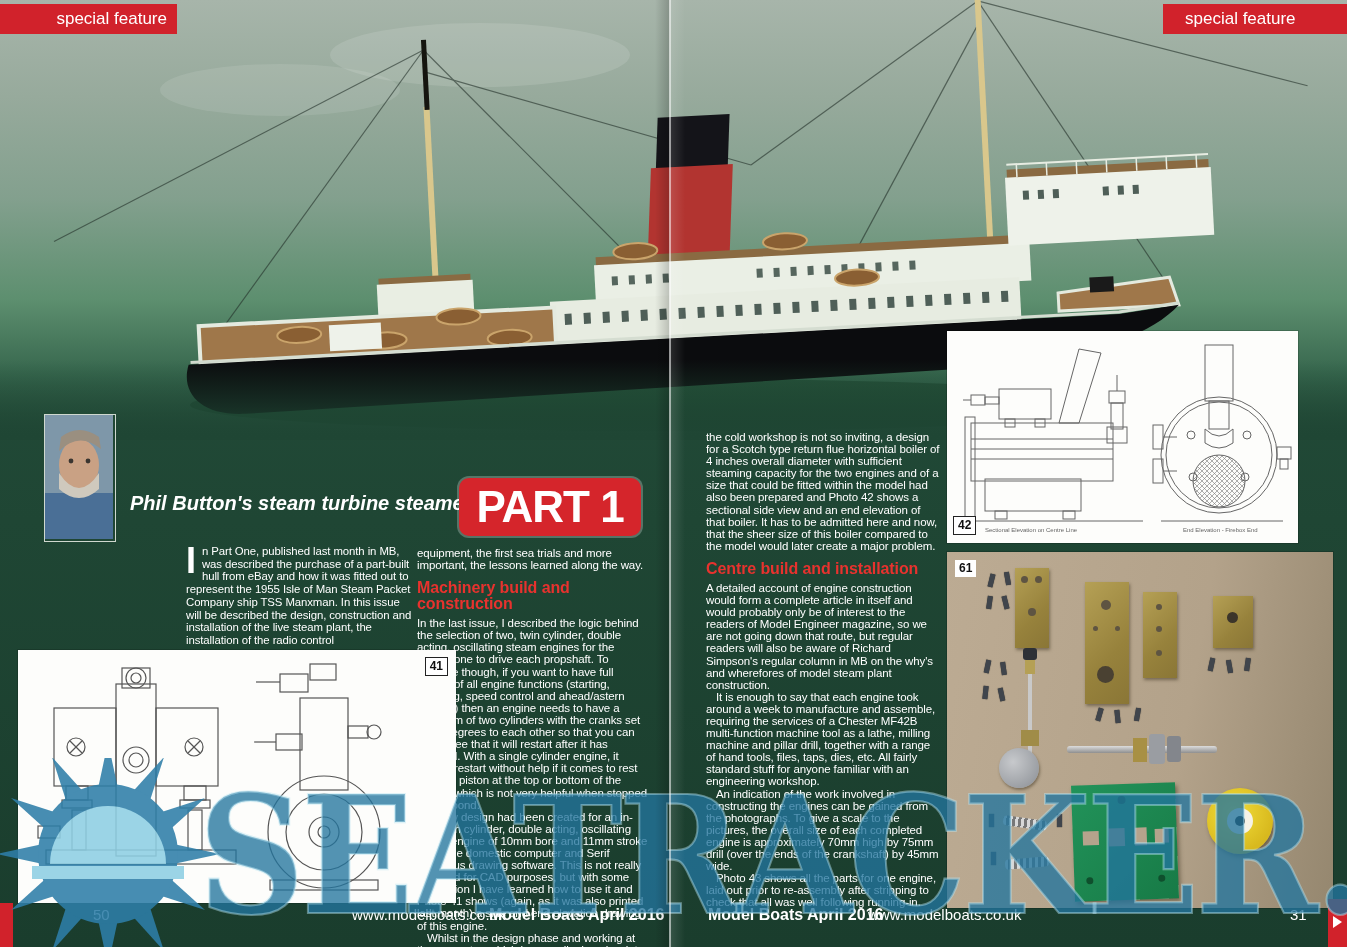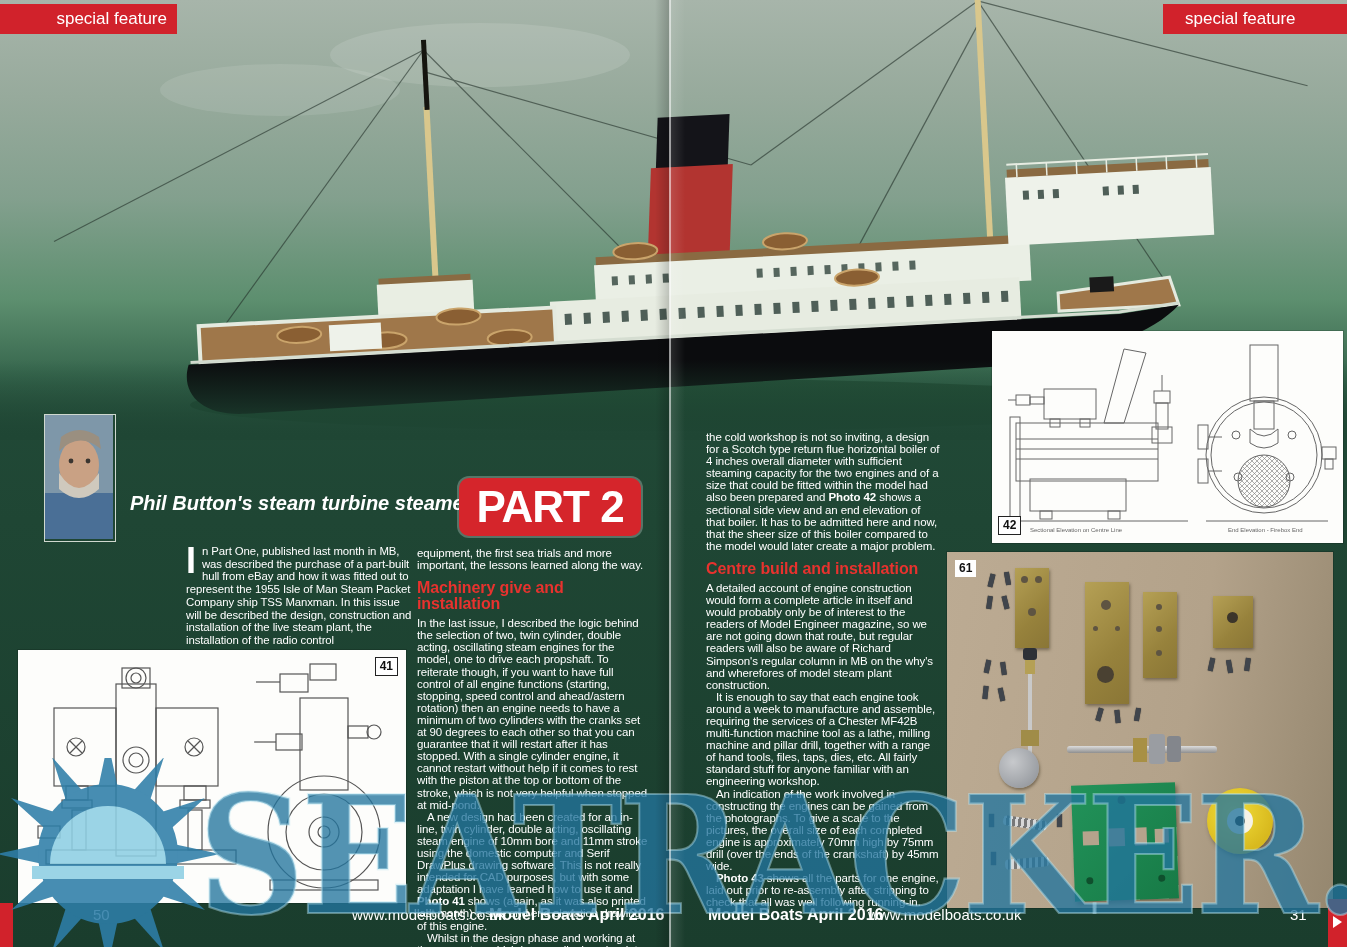--- a/index.html
+++ b/index.html
@@ -29,25 +29,25 @@
   .col{position:absolute;color:#fff;font-size:11.5px;line-height:12.1px;letter-spacing:-0.1px;}
   .col p{margin:0 0 4px 0;}
   .col p.ind{text-indent:10px;margin-bottom:0;}
   .col p.flush{margin-bottom:0;}
   h2.red{color:#e8322e;font-size:16px;line-height:16px;font-weight:bold;margin:9px 0 5px 0;}
   h2.nowrap{white-space:nowrap;}
   #intro-col{left:186px;top:545px;width:232px;font-size:11.4px;line-height:12.7px;}
   .dropcap{float:left;font-size:36px;line-height:30px;font-weight:bold;color:#fff;margin:1px 6px 0 0;}
   #col2{left:417px;top:547px;width:233px;}
   #rcol{left:706px;top:431px;width:235px;}
-  b.ph{font-weight:bold;}
+  b.ph{font-weight:normal;}
   
   .panel{position:absolute;background:#fdfdfb;box-shadow:0 0 0 1px rgba(0,0,0,.15);}
-  #fig41{left:18px;top:650px;width:388px;height:253px;}
-  #fig42{left:992px;top:331px;width:351px;height:212px;}
+  #fig41{left:18px;top:650px;width:438px;height:253px;}
+  #fig42{left:947px;top:331px;width:351px;height:212px;}
   #fig43{left:947px;top:552px;width:386px;height:356px;overflow:hidden;
          background:linear-gradient(100deg,#bcab93 0%,#b3a28a 60%,#95876f 100%);}
   .figlabel{position:absolute;background:#fff;border:1px solid #222;color:#111;
       font-size:12px;font-weight:bold;padding:0 4px;line-height:17px;}
   #fig41-label{right:8px;top:7px;}
   #fig42-label{left:6px;bottom:8px;}
   #fig43-label{left:8px;top:8px;border:none;}
   .figcap{position:absolute;font-size:6px;color:#666;letter-spacing:0;}
   
   .brass{position:absolute;background:linear-gradient(135deg,#b5a055,#97823c 60%,#8a7636);box-shadow:1px 2px 3px rgba(60,50,30,.5);}
@@ -211,30 +211,30 @@
       <rect width="68" height="124" fill="#7e97a9"></rect>
       <rect y="78" width="68" height="46" fill="#4a6f96"></rect>
       <ellipse cx="34" cy="50" rx="20" ry="26" fill="#c9a184"></ellipse>
       <path d="M14,58 Q34,88 54,58 L54,74 Q34,92 14,74 Z" fill="#cfc9bd"></path>
       <path d="M14,36 Q34,16 56,34 L54,22 Q34,8 16,22 Z" fill="#9a8f80"></path>
       <circle cx="26" cy="46" r="2.4" fill="#3a3530"></circle>
         <circle cx="43" cy="46" r="2.4" fill="#3a3530"></circle>
     </svg>
   </div>
   <div id="subtitle">Phil Button's steam turbine steamer</div>
-  <div id="part-badge">PART 2</div>
+  <div id="part-badge">PART 1</div>
 
   <div id="intro-col" class="col">
     <span class="dropcap">I</span>
     <span>n Part One, published last month in MB, was described the purchase of a part-built hull from eBay and how it was fitted out to represent the 1955 Isle of Man Steam Packet Company ship TSS Manxman. In this issue will be described the design, construction and installation of the live steam plant, the installation of the radio control</span>
   </div>
 
   <div id="col2" class="col">
     <p>equipment, the first sea trials and more important, the lessons learned along the way.</p>
-    <h2 class="red">Machinery give and installation</h2>
+    <h2 class="red">Machinery build and construction</h2>
     <p class="flush">In the last issue, I described the logic behind the selection of two, twin cylinder, double acting, oscillating steam engines for the model, one to drive each propshaft. To reiterate though, if you want to have full control of all engine functions (starting, stopping, speed control and ahead/astern rotation) then an engine needs to have a minimum of two cylinders with the cranks set at 90 degrees to each other so that you can guarantee that it will restart after it has stopped. With a single cylinder engine, it cannot restart without help if it comes to rest with the piston at the top or bottom of the stroke, which is not very helpful when stopped at mid-pond.</p>
     <p class="ind"><span>A new design had been created for an in-line, twin cylinder, double acting, oscillating steam engine of 10mm bore and 11mm stroke using the domestic computer and Serif DrawPlus drawing software. This is not really intended for CAD purposes, but with some adaptation I have learned how to use it and </span><b class="ph">Photo 41</b><span> shows (again, as it was also printed last month) a side and end elevation drawing of this engine.</span></p>
     <p class="ind">Whilst in the design phase and working at the computer, which is normally done in winter when</p>
   </div>
 
   <div id="fig41" class="panel">
     <svg width="388" height="253" viewBox="0 0 388 253">
       <g fill="none" stroke="#555" stroke-width="1.2">
 
         <rect x="28" y="200" width="190" height="14"></rect>

